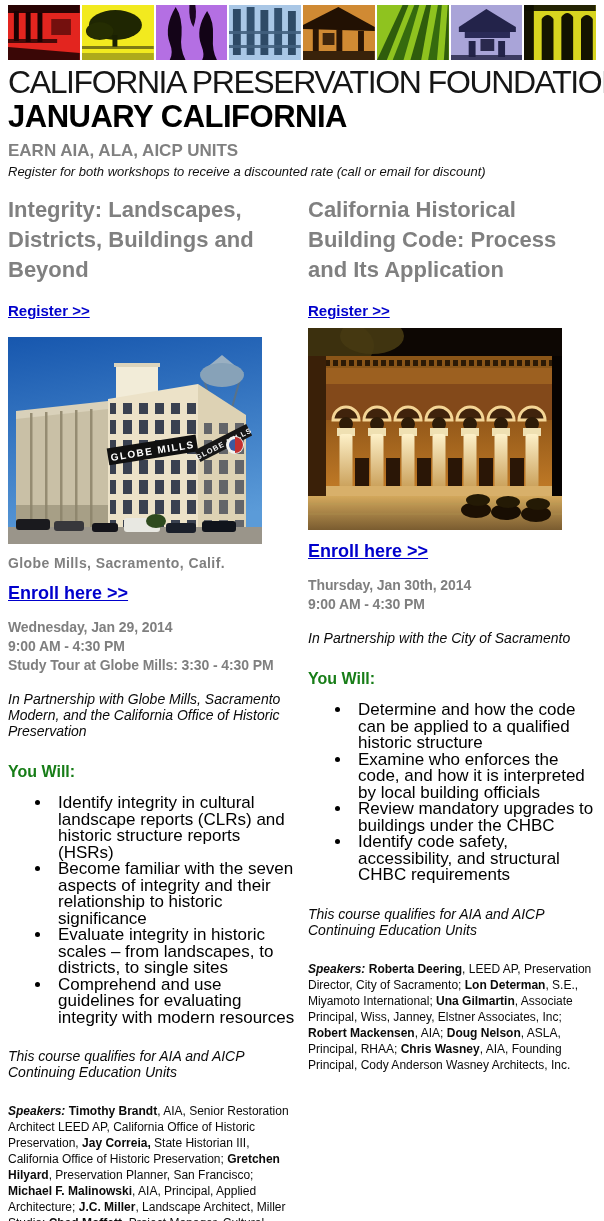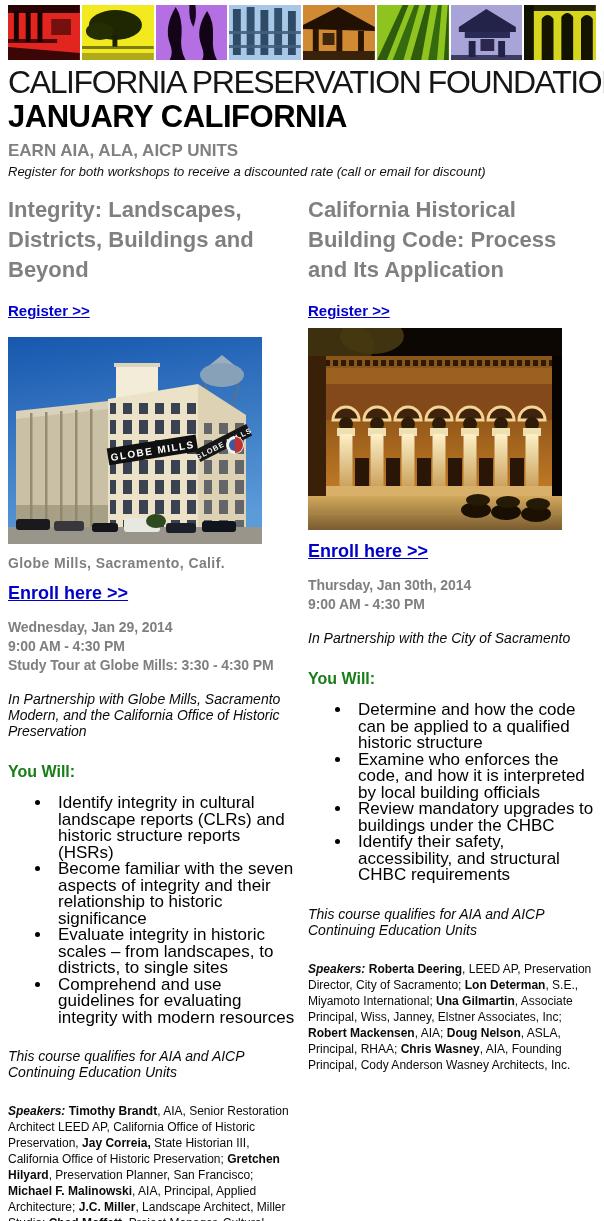--- a/index.html
+++ b/index.html
@@ -303,21 +303,21 @@
       <div class="schedule">
           <div>Thursday, Jan 30th, 2014</div>
           <div>9:00 AM - 4:30 PM</div>
         </div>
       <p class="partnership">In Partnership with the City of Sacramento</p>
       <p class="you-will">You Will:</p>
       <ul class="bullets">
           <li>Determine and how the code can be applied to a qualified historic structure</li>
           <li>Examine who enforces the code, and how it is interpreted by local building officials</li>
           <li>Review mandatory upgrades to buildings under the CHBC</li>
-          <li>Identify their safety, accessibility, and structural CHBC requirements</li>
+          <li>Identify code safety, accessibility, and structural CHBC requirements</li>
         </ul>
       <p class="qualifies">This course qualifies for AIA and AICP Continuing Education Units</p>
       <p class="speakers"><span class="seg-i"><b>Speakers:</b></span><span> </span><span><b>Roberta Deering</b></span><span>, LEED AP, Preservation Director, City of Sacramento; </span><span><b>Lon Determan</b></span><span>, S.E., Miyamoto International; </span><span><b>Una Gilmartin</b></span><span>, Associate Principal, Wiss, Janney, Elstner Associates, Inc; </span><span><b>Robert Mackensen</b></span><span>, AIA; </span><span><b>Doug Nelson</b></span><span>, ASLA, Principal, RHAA; </span><span><b>Chris Wasney</b></span><span>, AIA, Founding Principal, Cody Anderson Wasney Architects, Inc.</span></p>
     </div>
 
   </div>
 
 </div>
 
 </body></html>

